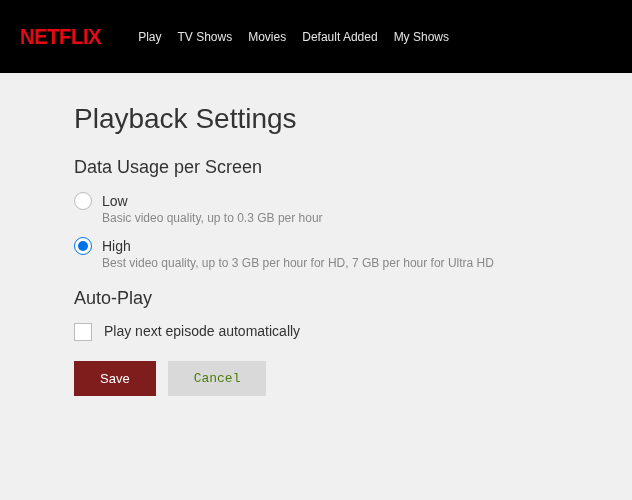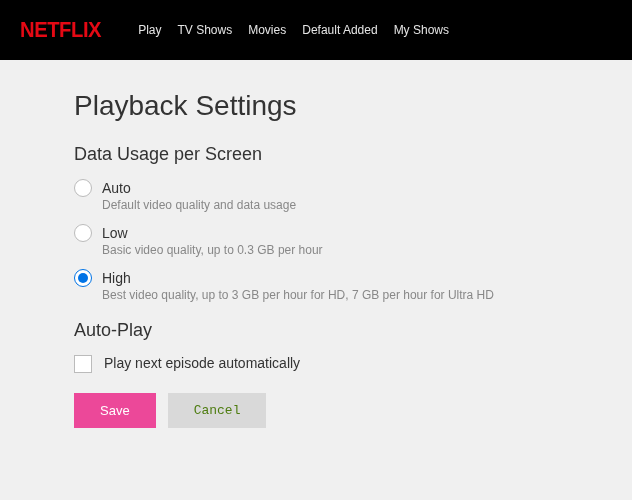--- a/index.html
+++ b/index.html
@@ -9,21 +9,21 @@
     }
     body {
       font-family: Arial, Helvetica, sans-serif;
       background: #f0f0f0;
       width: 632px;
       height: 500px;
       overflow: hidden;
     }
     .header {
       background: #000;
-      height: 60px;
+      height: 73px;
       display: flex;
       align-items: center;
       padding: 0 20px;
     }
     .logo {
       color: #e50914;
       font-weight: 900;
       font-size: 22px;
       letter-spacing: -0.5px;
       font-stretch: condensed;
@@ -123,21 +123,21 @@
       display: flex;
       gap: 12px;
     }
     .btn {
       padding: 10px 26px;
       font-size: 13px;
       border: none;
       cursor: pointer;
     }
     .btn-primary {
-      background: #ec4899;
+      background: #7f1d1d;
       color: #fff;
     }
     .btn-secondary {
       background: #d9d9d9;
       color: #4d7c0f;
       font-family: Liberation Mono, monospace;
     }
   </style>
 </head>
 <body>
@@ -153,27 +153,20 @@
   </div>
 </div>
 
 <div class="content">
   <h1 class="page-title">Playback Settings</h1>
 
   <h2 class="section-title">Data Usage per Screen</h2>
 
   <div class="radio-group">
 
-    <div class="radio-option">
-      <div class="radio-circle"></div>
-      <div class="radio-label-wrap">
-        <span class="radio-label">Auto</span>
-        <span class="radio-desc">Default video quality and data usage</span>
-      </div>
-    </div>
 
     <div class="radio-option">
       <div class="radio-circle"></div>
       <div class="radio-label-wrap">
         <span class="radio-label">Low</span>
         <span class="radio-desc">Basic video quality, up to 0.3 GB per hour</span>
       </div>
     </div>
 
 

